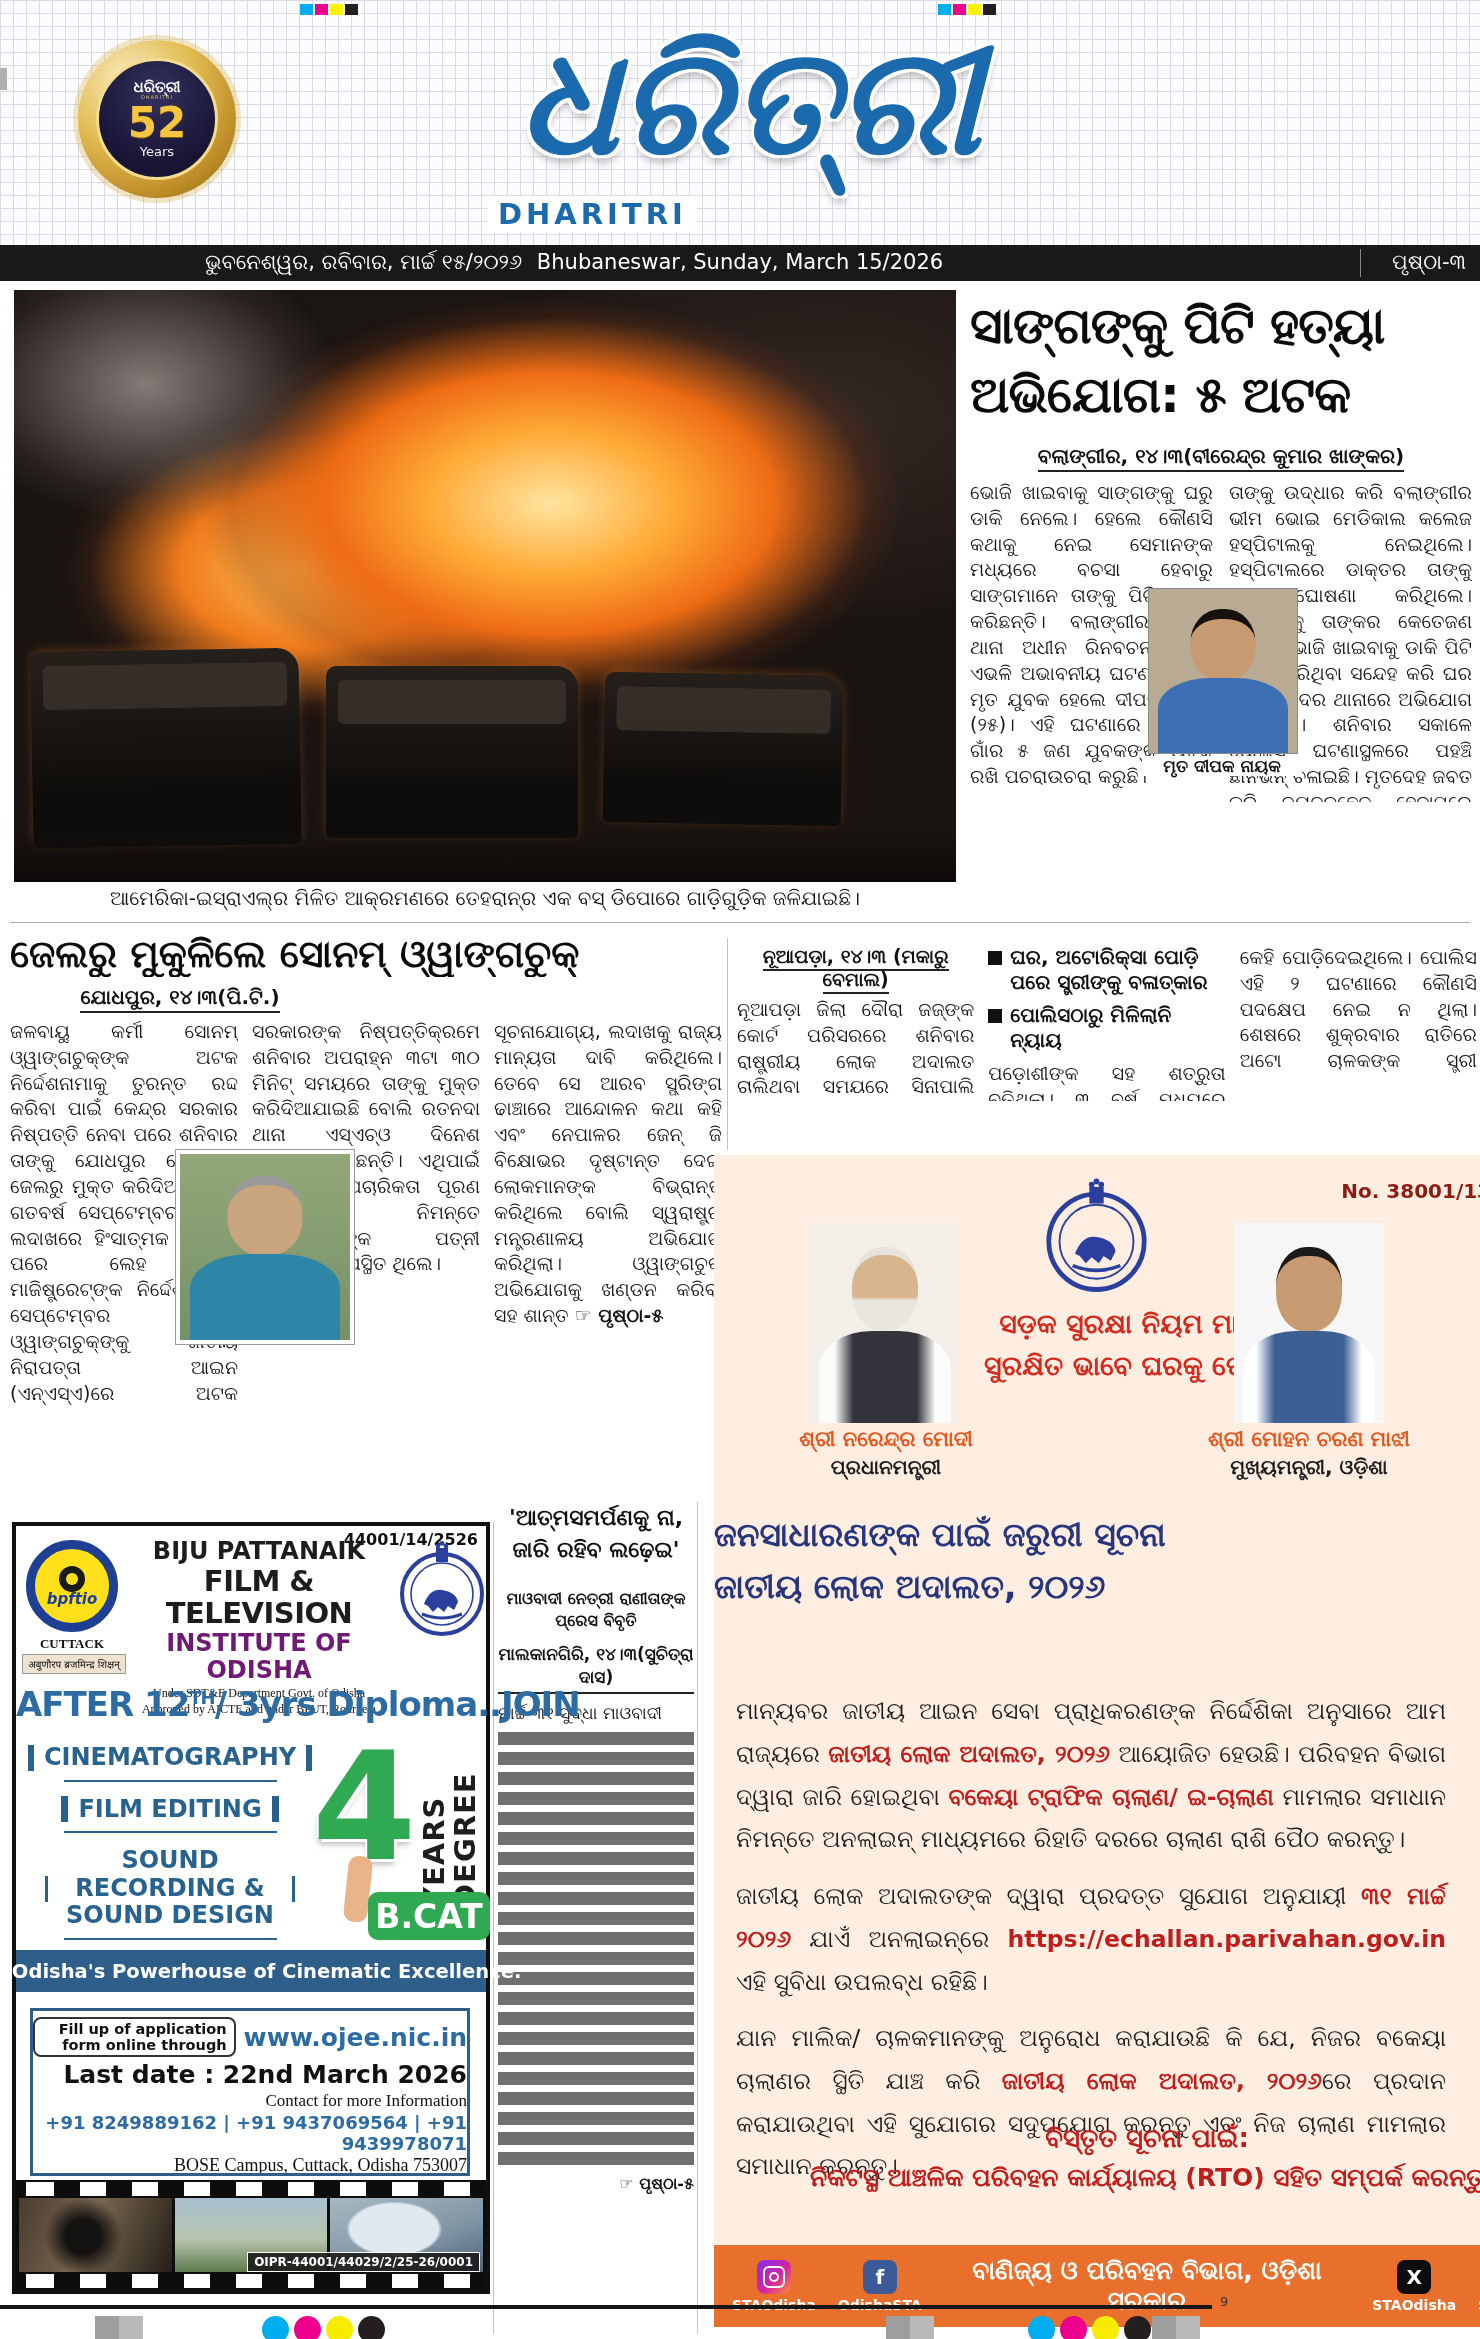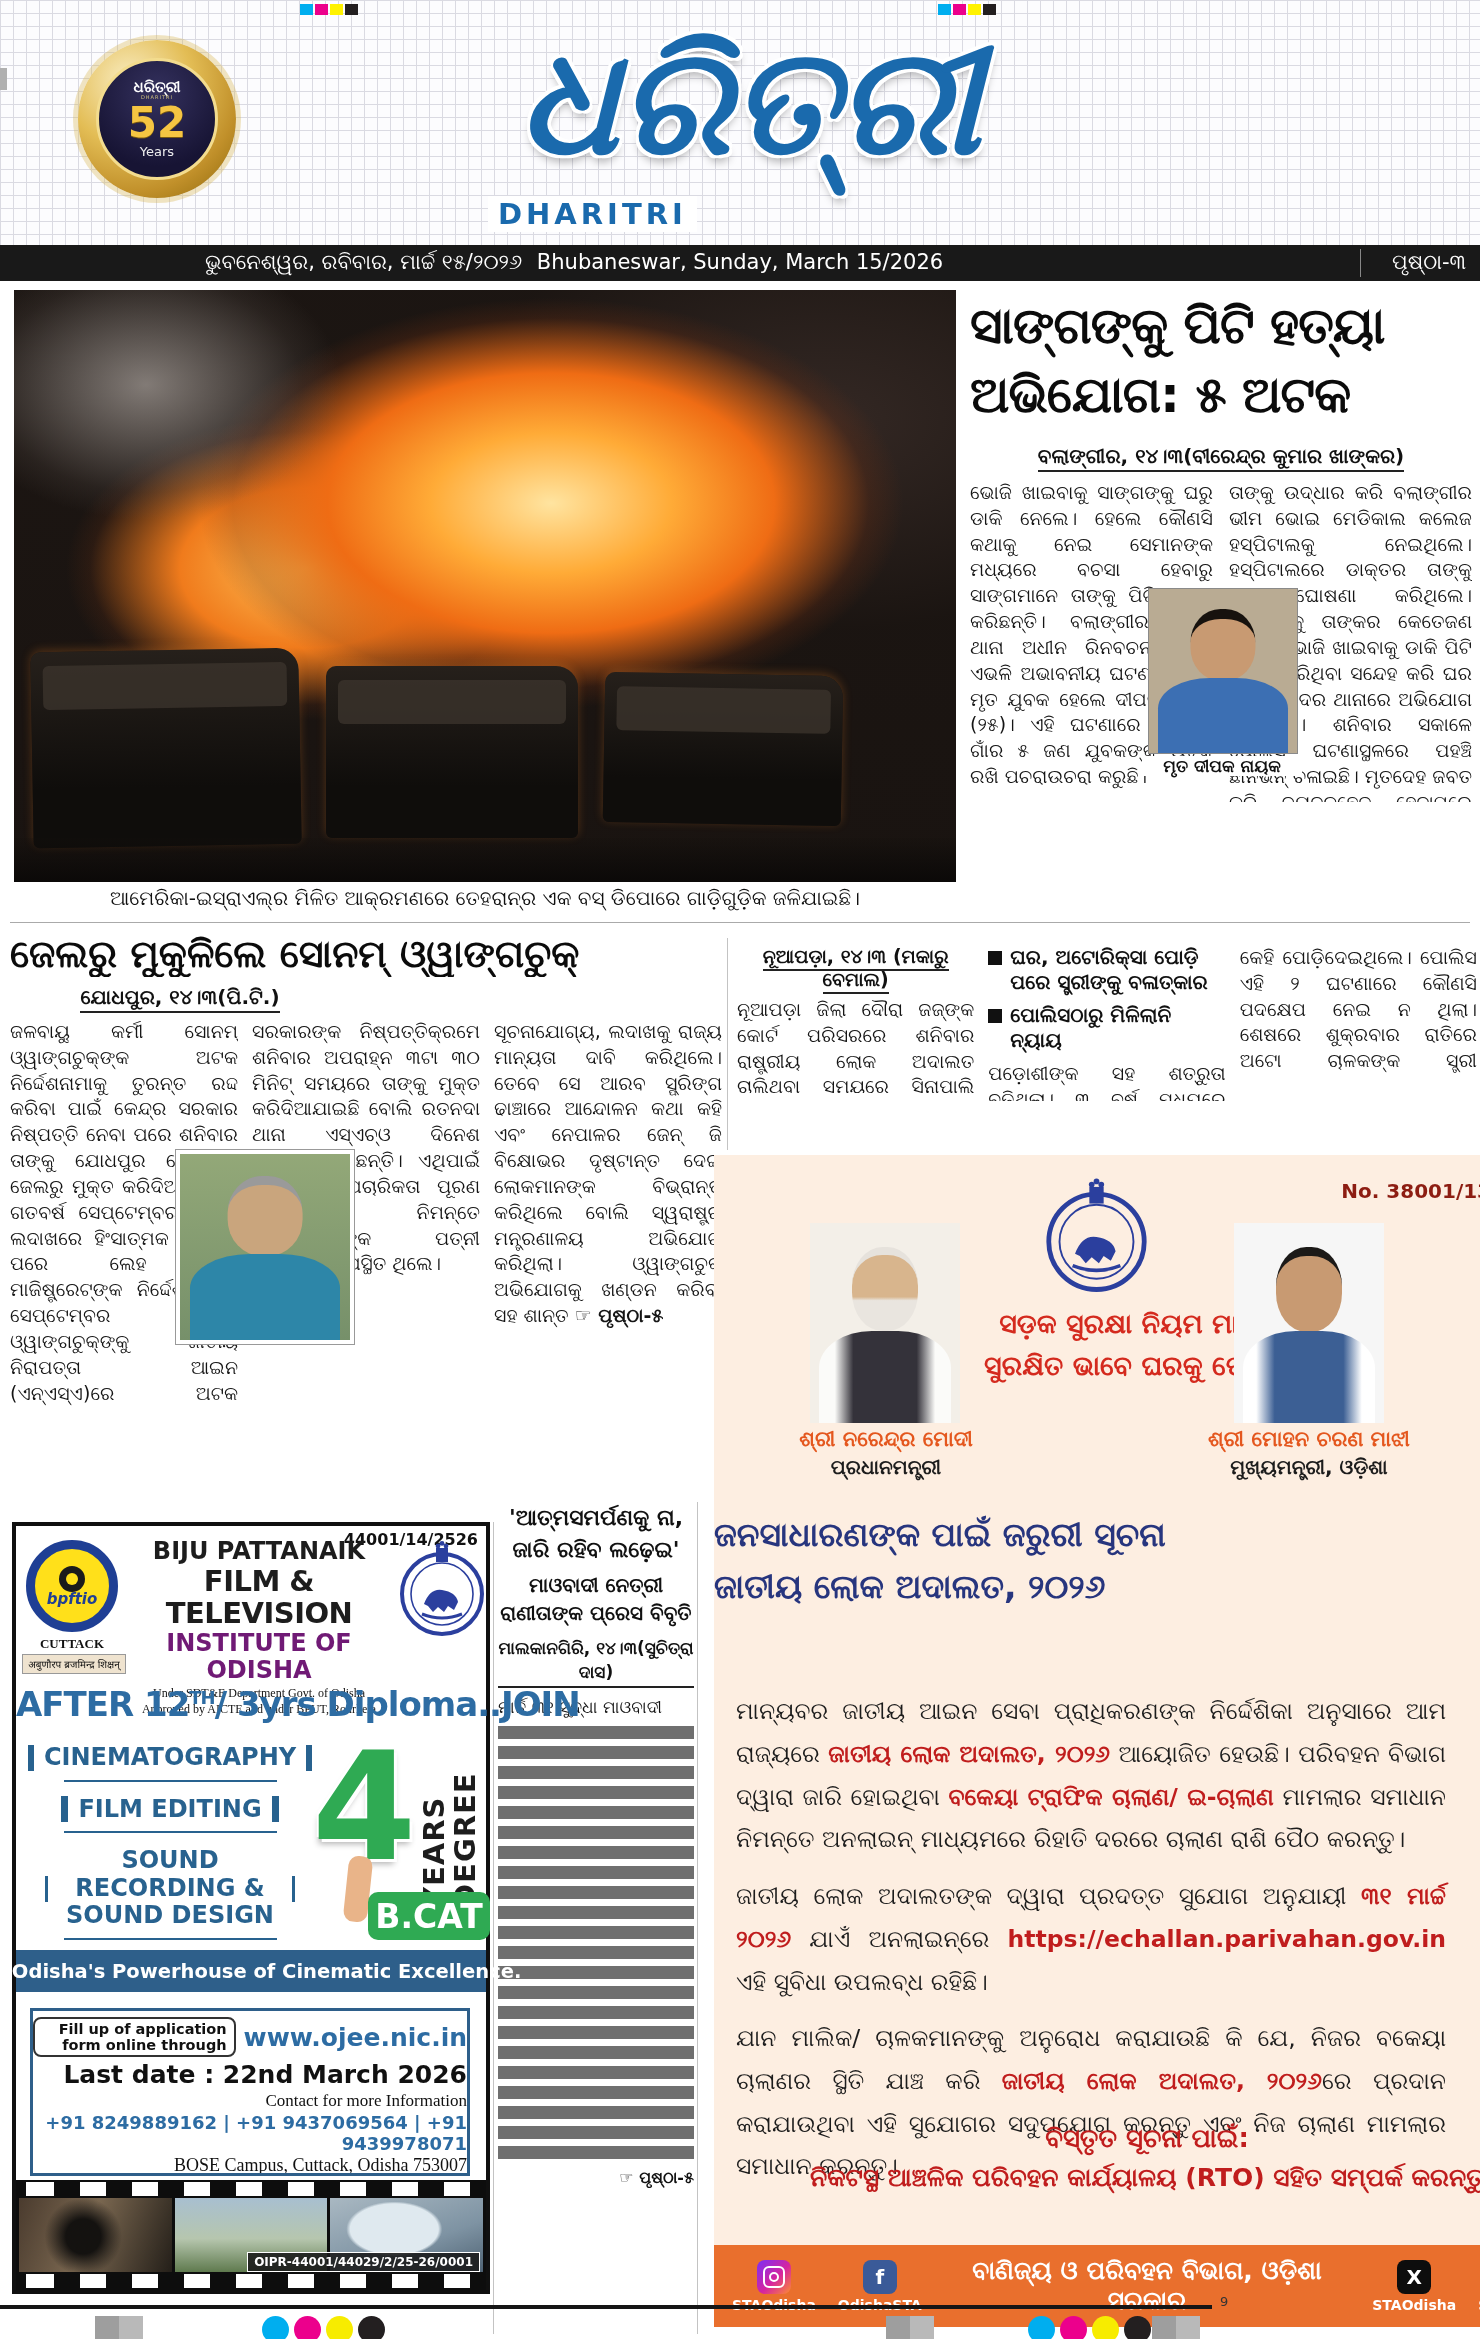--- a/index.html
+++ b/index.html
@@ -71,21 +71,21 @@
   
   .court{left:737px;top:935px;width:740px;height:218px;}
   .court .headline{font-size:30px;}
   .court-cols{display:flex;gap:14px;margin-top:10px;height:128px;}
   .court-cols .col{flex:1;}
   .blt{display:flex;gap:8px;font-weight:800;font-size:20px;line-height:1.25;margin-bottom:8px;}
   .blt::before{content:"";flex:0 0 14px;width:14px;height:14px;background:#111;margin-top:6px;}
   
   .mao{left:498px;top:1502px;width:196px;height:832px;text-align:center;}
   .mao-h{font-size:22px;font-weight:900;line-height:1.45;}
-  .mao-sub{font-size:20px;font-weight:900;margin-top:5px;line-height:1.4;}
+  .mao-sub{font-size:16px;font-weight:900;margin-top:22px;line-height:1.4;}
   .mao-date{font-size:17px;font-weight:800;margin-top:10px;line-height:1.4;border-bottom:2px solid #222;display:inline-block;padding-bottom:2px;}
   .mao-body{font-size:17px;text-align:justify;margin-top:8px;line-height:1.4;}
   
   .filmad{left:12px;top:1522px;width:478px;height:772px;border:4px solid #101010;background:#fff;box-sizing:border-box;}
   .fa-ref{position:absolute;right:8px;top:4px;font-size:16px;font-weight:800;}
   .fa-logo{position:absolute;left:10px;top:14px;width:92px;height:92px;border-radius:50%;
     background:#ffe01a;border:9px solid #1f3f94;box-sizing:border-box;display:flex;flex-direction:column;align-items:center;justify-content:center;}
   .fa-reel{width:26px;height:26px;border-radius:50%;background:#1b1b1b;position:relative;}
   .fa-reel::before{content:"";position:absolute;inset:7px;border-radius:50%;background:#ffe01a;}
   .fa-logo-txt{color:#1f3f94;font-weight:900;font-style:italic;font-size:15px;line-height:1;}

